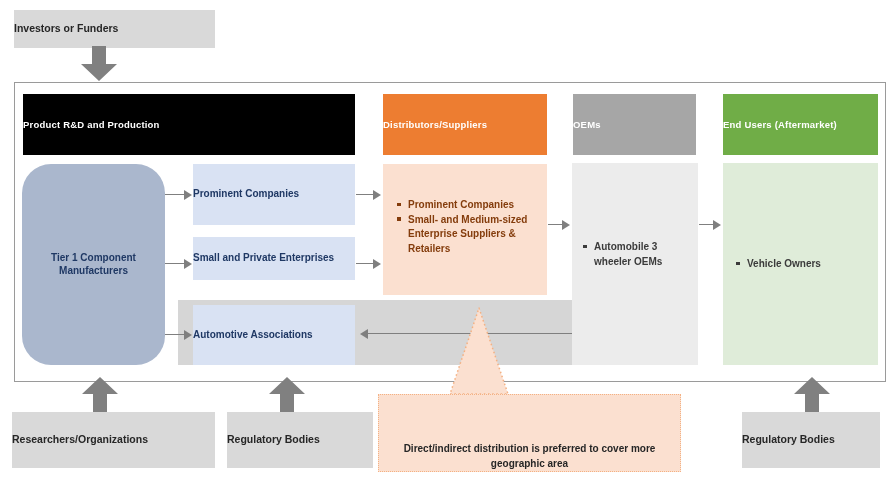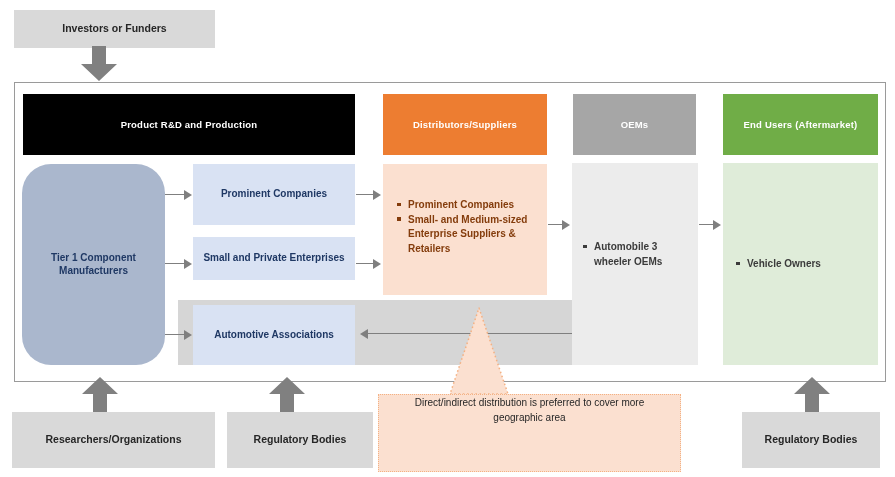--- a/index.html
+++ b/index.html
@@ -9,21 +9,21 @@
     font-family:"Liberation Sans", sans-serif;
     overflow:hidden;
     position:relative;
   }
   #canvas{position:relative;width:895px;height:477px;}
 
   .abs{position:absolute;box-sizing:border-box;}
 
   
   .box{
-    display:flex;align-items:center;justify-content:center;
+    display:flex;align-items:center;justify-content:flex-start;
     text-align:center;
     font-weight:bold;
     line-height:1.25;
   }
 
   
   .ext-box{
     background:#d9d9d9;
     color:#262626;
     font-size:10.5px;
@@ -80,22 +80,22 @@
     border-top:5px solid transparent;border-bottom:5px solid transparent;
     border-right:8px solid #7f7f7f;
   }
 
   
   .callout-body{
     border:1.5px dotted #f4b183;
     background:#fbe0d0;
     color:#262626;
     font-size:10px;
-    font-weight:normal;
-    display:flex;align-items:flex-start;justify-content:center;
+    font-weight:bold;
+    display:flex;align-items:flex-end;justify-content:center;
     text-align:center;
     line-height:1.5;
   }
   .callout-tail{position:absolute;}
 </style>
 </head>
 <body>
 
 <div id="canvas">
 

